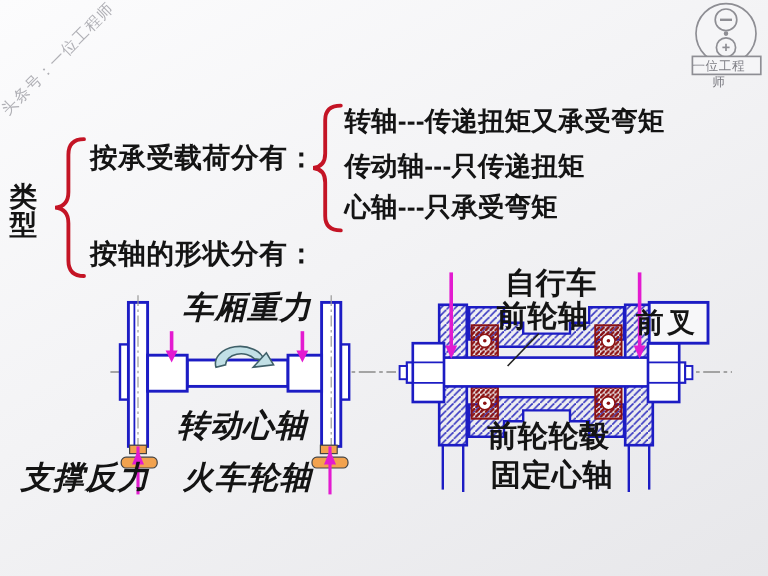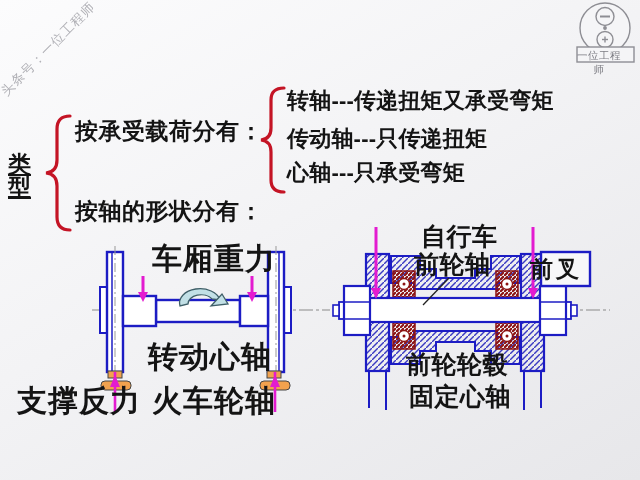--- a/index.html
+++ b/index.html
@@ -15,24 +15,24 @@
   }
   .wm-bottom{
     position:absolute;right:10px;top:442px;font-size:21px;font-weight:700;letter-spacing:1px;
     color:#eeeeee;text-shadow:-1px -1px 0 #979799,1px 1px 0 #ffffff;white-space:nowrap;
   }
   .logo-box-label{
     position:absolute;left:577px;top:48px;width:44px;height:14px;font-size:10.5px;color:#7d7d84;
     font-weight:400;text-align:center;line-height:14px;letter-spacing:.5px;
   }
   .heading{left:26px;top:83px;font-size:25px;color:#3a0c0c;letter-spacing:1px;}
-  .type-label{left:8px;top:153px;width:27px;font-size:23px;line-height:23px;word-break:break-all;white-space:normal;text-decoration:underline;}
+  .type-label{left:8px;top:153px;width:27px;font-size:23px;line-height:23px;word-break:break-all;white-space:normal;}
   .by-line{font-size:23px;letter-spacing:.5px;}
   .load-line{font-size:22px;letter-spacing:.2px;}
-  .big-lbl{font-size:30px;letter-spacing:1px;}
+  .big-lbl{font-size:26px;letter-spacing:1px;font-style:italic;}
   .mid-lbl{font-size:25px;letter-spacing:.5px;text-align:center;}
   .fork-box-label{
     left:541px;top:252px;width:30px;height:34px;font-size:23px;letter-spacing:3px;
     display:flex;align-items:center;justify-content:center;white-space:nowrap;
   }
   svg{position:absolute;left:0;top:0;}
 </style>
 </head>
 <body>
 

